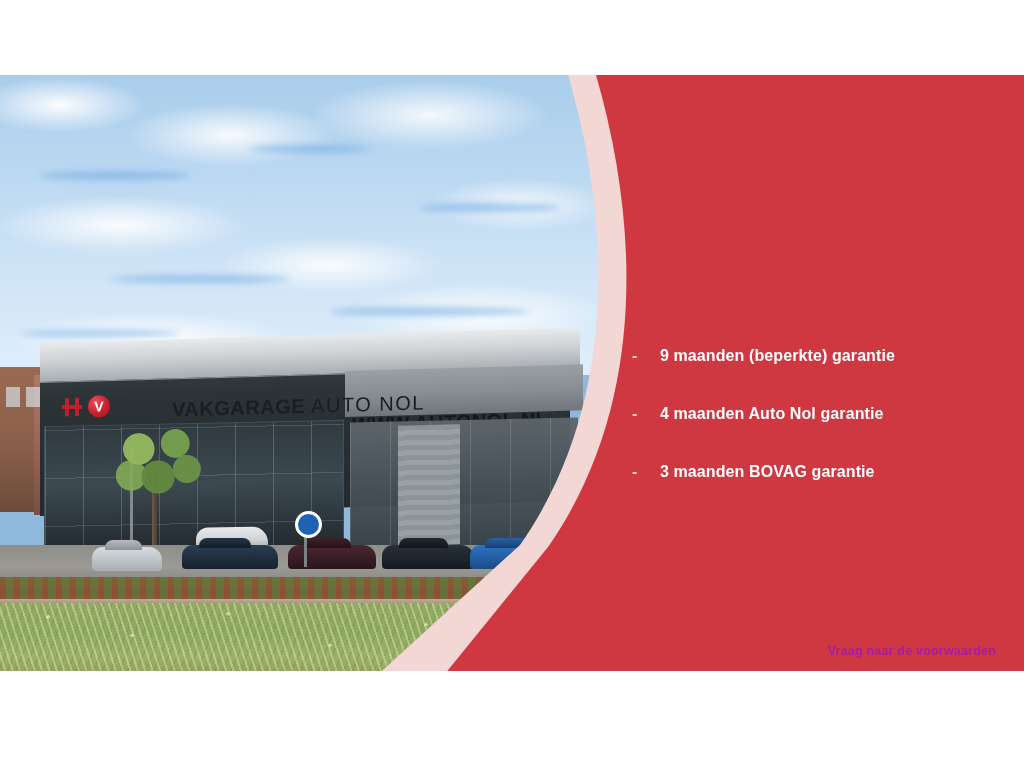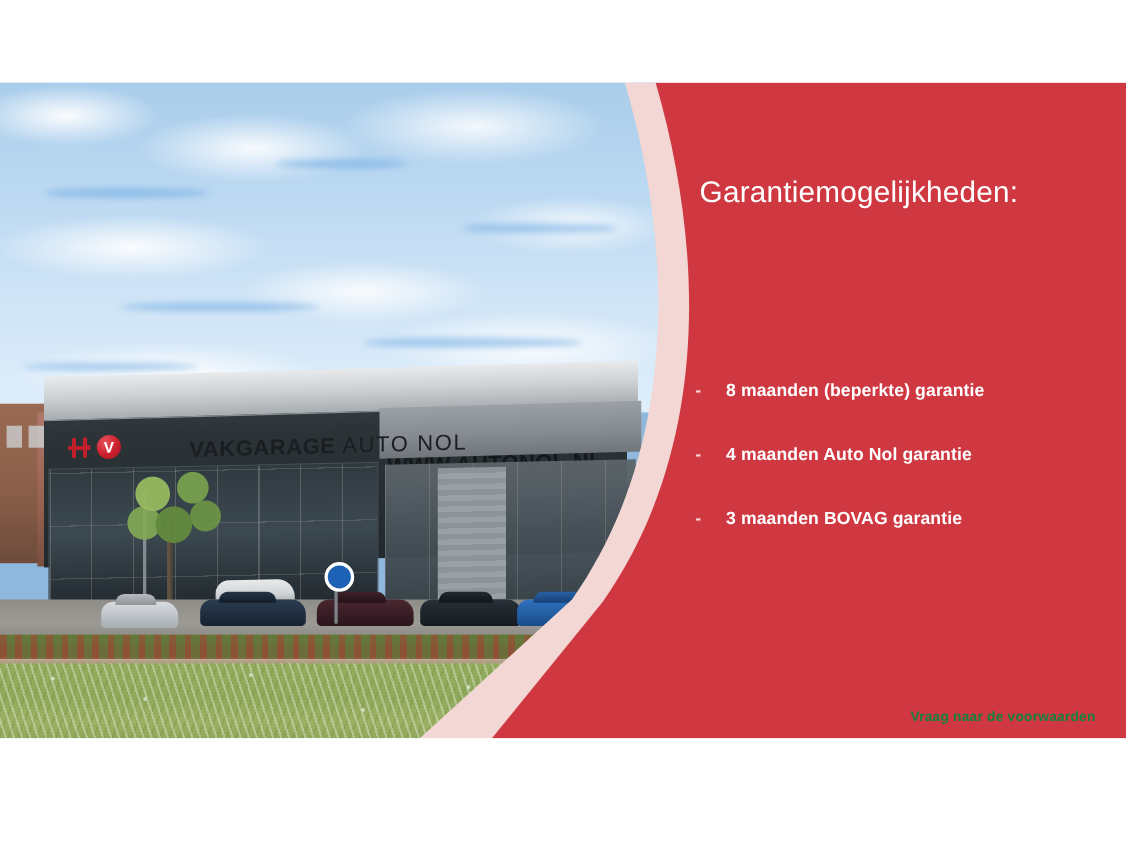--- a/index.html
+++ b/index.html
@@ -274,21 +274,21 @@
   }
   .bullet-text {
     font:700 16px "Liberation Sans", sans-serif;
     color:#ffffff;
     letter-spacing:.1px;
   }
   .panel-footer {
     position:absolute;
     right:28px; bottom:22px;
     font:700 12.5px "Liberation Sans", sans-serif;
-    color:#15803d;
+    color:#a21caf;
     letter-spacing:.2px;
     white-space:nowrap;
   }
 </style>
 </head>
 <body>
 
 <div class="slide-stage">
 
   <div class="slide">
@@ -352,27 +352,26 @@
 
       <path fill="#f2d7d4" d="M 1024,0 L 568,0 C 612,150 618,330 520,470 L 372,605 L 1024,605 Z"></path>
 
       <path fill="#cf3840" d="M 1024,0 L 596,0 C 640,152 646,332 548,472 L 440,605 L 1024,605 Z"></path>
 
       <rect x="0" y="596" width="1024" height="9" fill="#ffffff"></rect>
     </svg>
 
     <div class="panel-content">
 
-      <h1 class="panel-title">Garantiemogelijkheden:</h1>
 
       <ul class="bullet-list">
 
         <li class="bullet-row">
           <span class="bullet-dash">-</span>
-          <span class="bullet-text">8 maanden (beperkte) garantie</span>
+          <span class="bullet-text">9 maanden (beperkte) garantie</span>
         </li>
 
         <li class="bullet-row">
           <span class="bullet-dash">-</span>
           <span class="bullet-text">4 maanden Auto Nol garantie</span>
         </li>
 
         <li class="bullet-row">
           <span class="bullet-dash">-</span>
           <span class="bullet-text">3 maanden BOVAG garantie</span>

